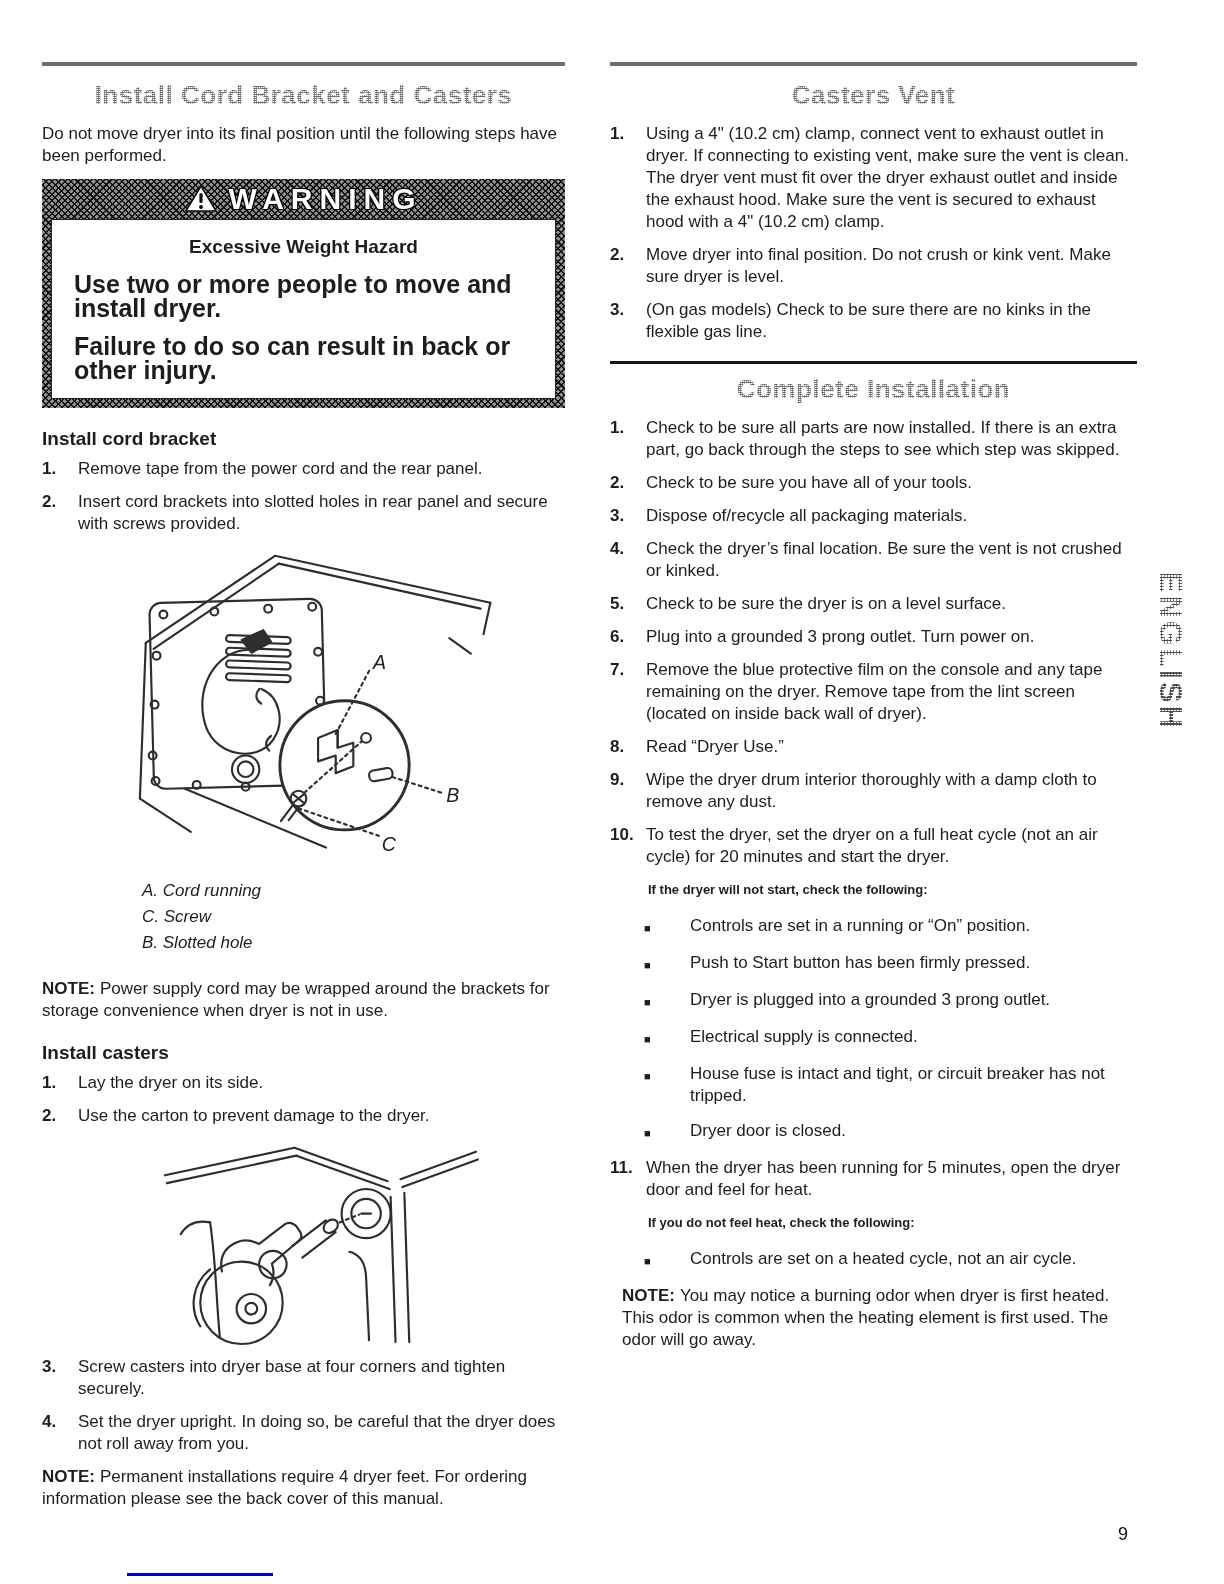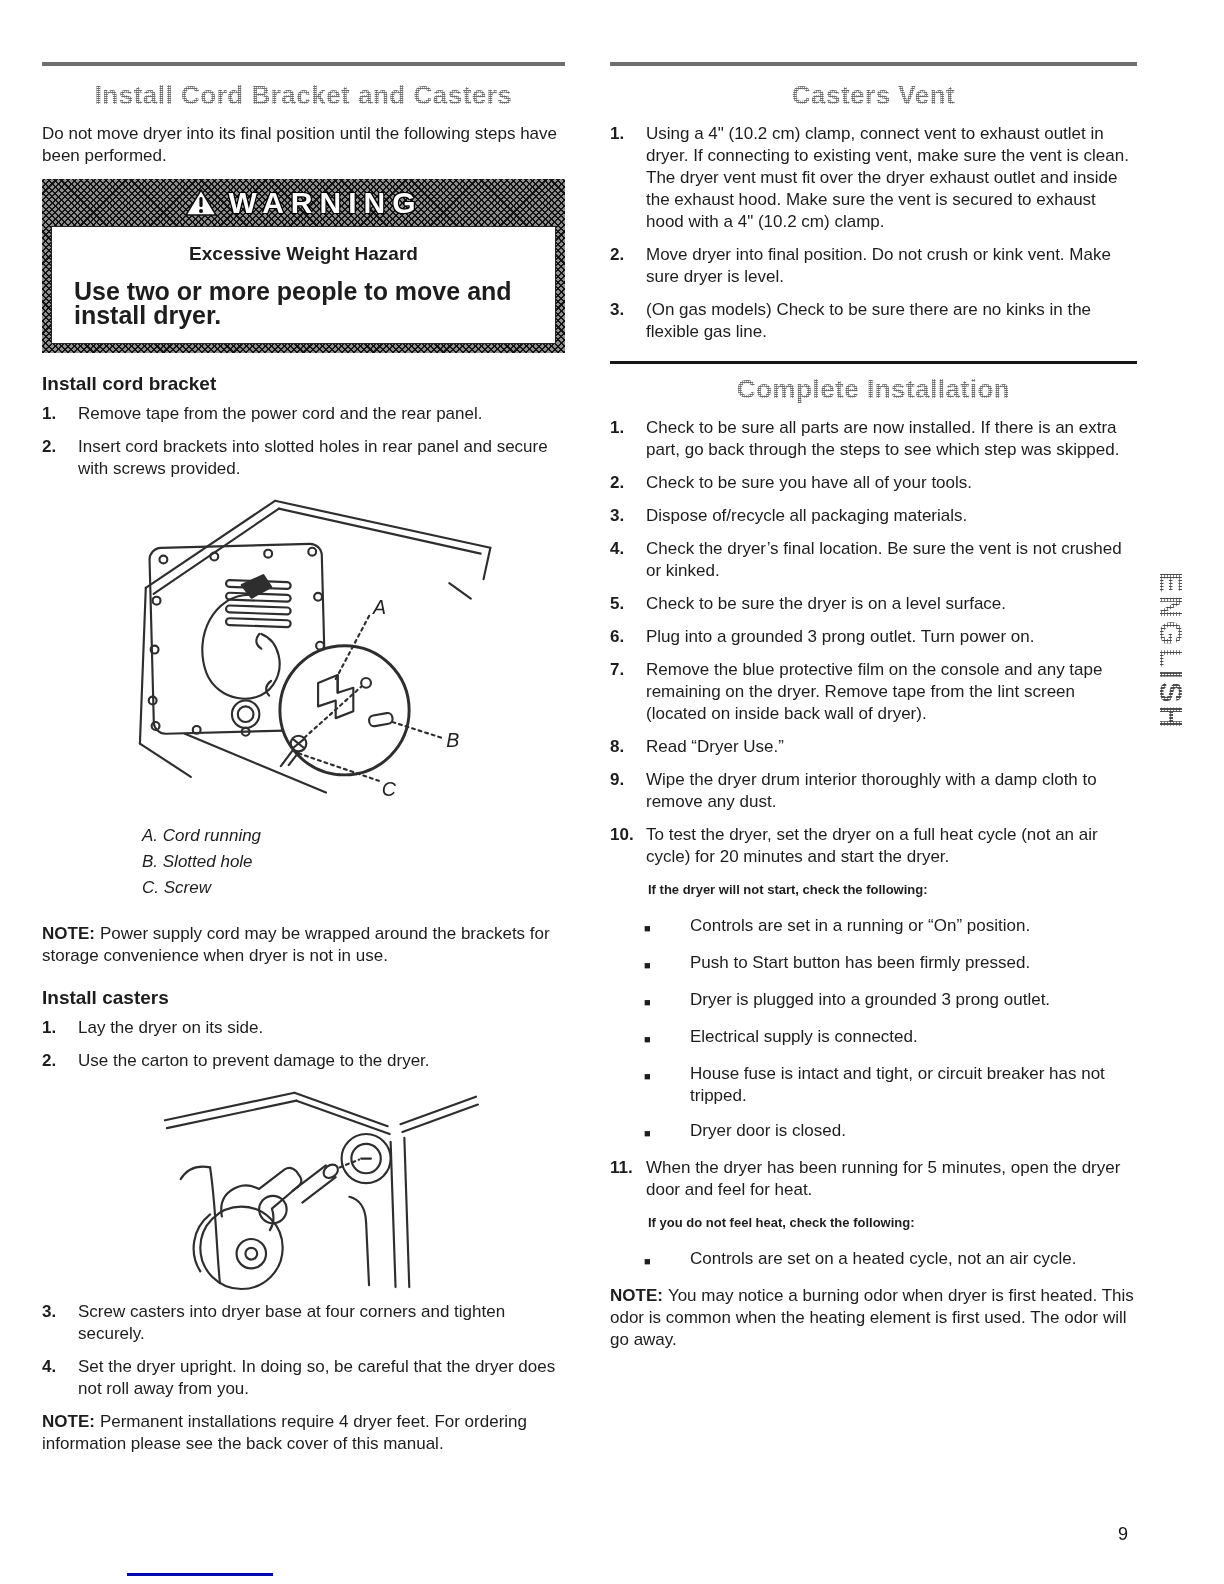--- a/index.html
+++ b/index.html
@@ -31,21 +31,21 @@
   
   .warning-box{
     margin:12px 0 6px 0;
     padding:0 9px 9px 9px;
     background:
       repeating-linear-gradient(45deg, rgba(10,10,10,.9) 0 1.5px, rgba(0,0,0,0) 1.5px 4.5px),
       repeating-linear-gradient(-45deg, rgba(10,10,10,.9) 0 1.5px, rgba(0,0,0,0) 1.5px 4.5px),
       #8f8f8f;
   }
   .warn-head{
-    height:47px;display:flex;align-items:center;justify-content:center;gap:12px;
+    height:40px;display:flex;align-items:center;justify-content:center;gap:12px;
   }
   .warn-word{
     color:#ffffff;font-size:30px;font-weight:bold;letter-spacing:7px;
     text-shadow:1px 1px 0 #000,-1px -1px 0 #000,1px -1px 0 #000,-1px 1px 0 #000;
   }
   .warn-body{background:#ffffff;border:1px solid #222;padding:10px 20px 12px 20px;}
   .warn-title{font-size:19px;font-weight:bold;text-align:center;margin:6px 0 4px 0;}
   .warn-line{font-size:25px;font-weight:bold;margin:14px 0 4px 2px;line-height:24px;}
 
   
@@ -98,20 +98,21 @@
           <path d="M16 1 L31 26 H1 Z" fill="#ffffff" stroke="#101010" stroke-width="1.5"></path>
           <rect x="14.4" y="8" width="3.2" height="10" rx="1.5" fill="#101010"></rect>
           <circle cx="16" cy="22" r="2" fill="#101010"></circle>
         </svg>
       </span>
       <span class="warn-word">WARNING</span>
     </div>
     <div class="warn-body">
       <p class="warn-title">Excessive Weight Hazard</p>
       <p class="warn-line">Use two or more people to move and install dryer.</p>
+      <p class="warn-line">Failure to do so can result in back or other injury.</p>
     </div>
   </div>
 
   <div class="sub-heading">Install cord bracket</div>
   <ol class="steps">
     <li class="step">
       <span class="num">1.</span>
       <span class="txt">Remove tape from the power cord and the rear panel.</span>
     </li>
     <li class="step">
@@ -185,22 +186,22 @@
         <path stroke-dasharray="3 4" d="M182,252 L240,200"></path>
         <path stroke-dasharray="3 4" d="M272,236 L322,252"></path>
         <path stroke-dasharray="3 4" d="M176,268 L258,296"></path>
       </g>
       <text x="252" y="126">A</text>
       <text x="327" y="262">B</text>
       <text x="261" y="312">C</text>
     </svg>
     <figcaption class="fig-caption">
       <div>A. Cord running</div>
+      <div>C. Screw</div>
       <div>B. Slotted hole</div>
-      <div>C. Screw</div>
     </figcaption>
   </figure>
 
   <p class="body-text note">
     <span class="lbl">NOTE:</span><span>Power supply cord may be wrapped around the brackets for storage convenience when dryer is not in use.</span>
   </p>
 
   <div class="sub-heading">Install casters</div>
   <ol class="steps">
     <li class="step">
@@ -372,21 +373,21 @@
 
   <div class="check-heading">If you do not feel heat, check the following:</div>
 
   <div class="bullets">
     <div class="bullet-item">
         <span class="sq">■</span>
         <span class="txt">Controls are set on a heated cycle, not an air cycle.</span>
       </div>
   </div>
 
-  <p class="body-text note" style="margin-top:2px;">
+  <p class="body-text note" style="margin-top:2px;margin-left:12px;">
     <span class="lbl">NOTE:</span><span>You may notice a burning odor when dryer is first heated. This odor is common when the heating element is first used. The odor will go away.</span>
   </p>
 </div>
 
 <div class="english-tab">ENGLISH</div>
 
 <div class="page-number">9</div>
 
 <div class="blue-mark"></div>
 

